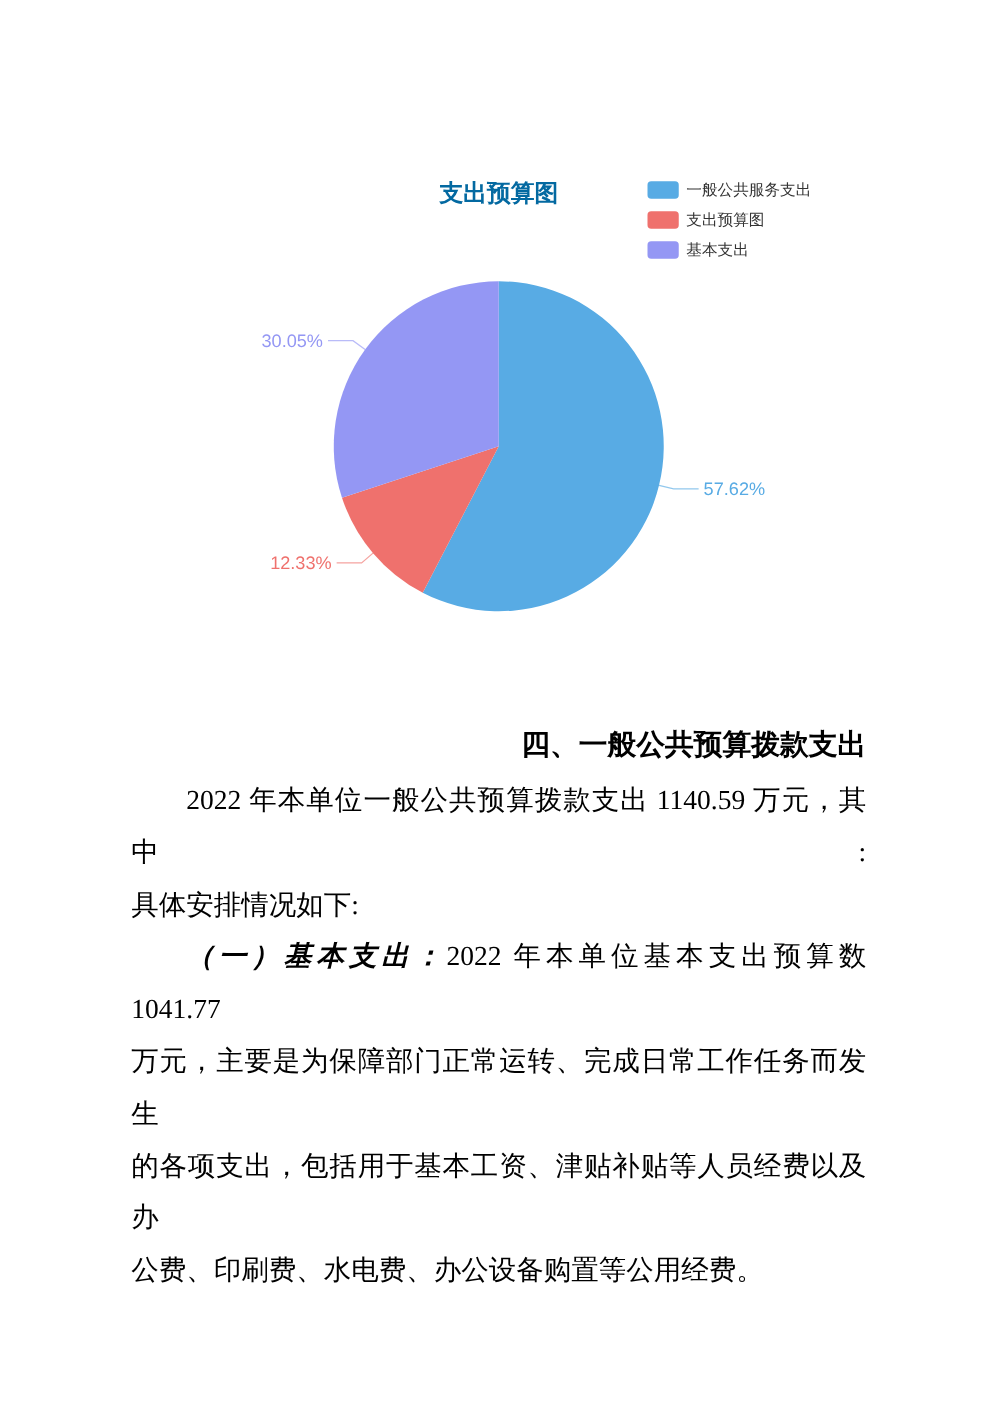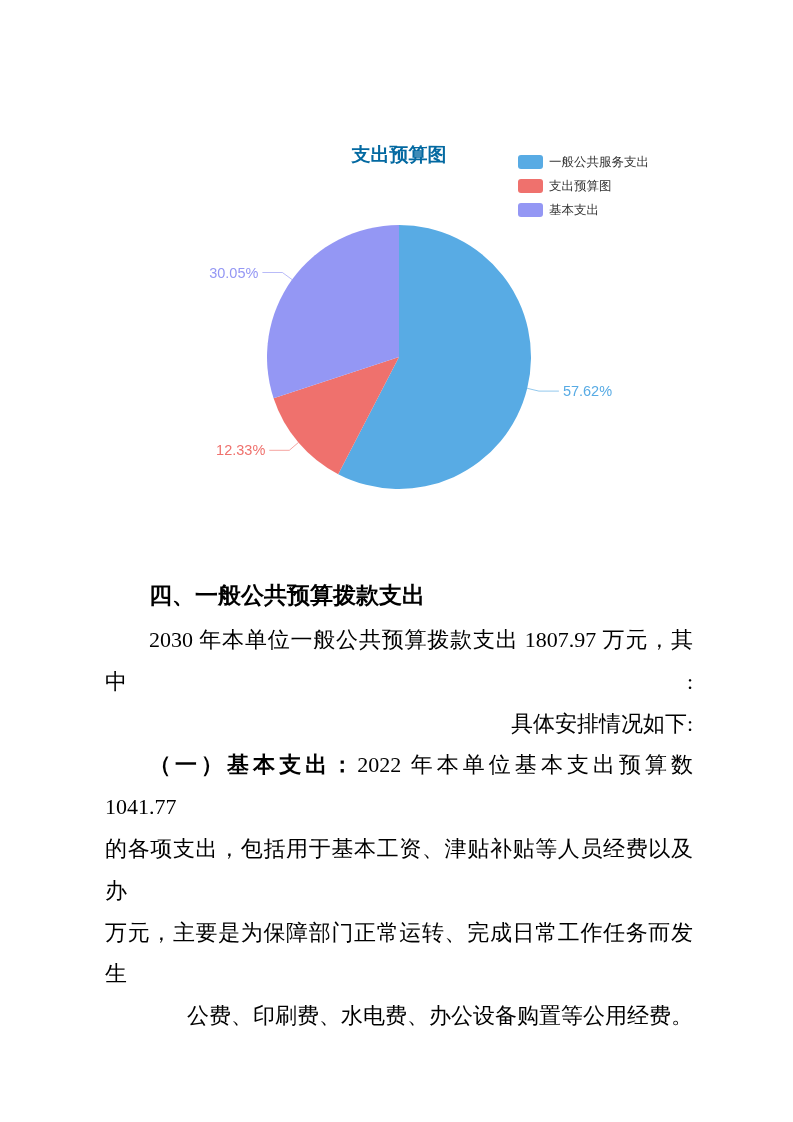--- a/index.html
+++ b/index.html
@@ -10,46 +10,47 @@
   }
   .page{position:absolute;inset:0;background:#fff;}
 
   
   .chart-title{
     position:absolute;left:399px;top:142px;transform:translateX(-50%);
     font-size:19px;font-weight:700;color:#0369a1;white-space:nowrap;
   }
   .legend{
     position:absolute;left:518px;top:145px;
-    display:flex;flex-direction:column;gap:10px;margin-top:10px;
+    display:flex;flex-direction:column;gap:10px;
   }
   .legend-item{display:flex;align-items:center;gap:6px;}
   .legend-swatch{width:25px;height:14px;border-radius:3px;flex:0 0 auto;}
   .legend-label{font-size:12.5px;color:#333;white-space:nowrap;line-height:14px;}
   #pie-svg{position:absolute;left:0;top:0;}
   .pct-label{font-size:14.5px;font-family:"Liberation Sans","DejaVu Sans",sans-serif;}
 
   
   .doc{
     position:absolute;left:105px;top:583px;width:588px;
     color:#000;
   }
   .doc-heading{
     font:700 23px "Liberation Sans","DejaVu Sans",sans-serif;
-    margin:0 0 12px 44px;line-height:24px;white-space:nowrap;
+    margin:0 0 12px 44px;line-height:24px;white-space:nowrap;text-align:right;
   }
   .line{
     font-family:"Liberation Serif","DejaVu Serif",serif;
-    font-size:22px;line-height:41.8px;text-align:right;
+    font-size:22px;line-height:41.8px;
   }
   .line.indent{text-indent:44px;}
   .line.fill{text-align:justify;text-align-last:justify;}
   .line b{
     font-family:"Liberation Sans","DejaVu Sans",sans-serif;
     font-weight:700;
+    font-style:italic;
   }
 </style>
 </head>
 <body>
 
 <div class="page">
 
   <svg id="pie-svg" width="793" height="560" viewBox="0 0 793 560">
       <path d="M399,357 L399.00,225.00 A132,132 0 1 1 338.19,474.16 Z" fill="#58abe4"></path>
       <polyline points="527.2,388.3 538.9,391.1 558.9,391.1" fill="none" stroke="#58abe4" stroke-opacity="0.65" stroke-width="1"></polyline>
@@ -75,22 +76,22 @@
       </div>
       <div class="legend-item">
         <span class="legend-swatch" style="background: rgb(148, 151, 244);"></span>
         <span class="legend-label">基本支出</span>
       </div>
     </div>
 
   <div class="doc">
     <h2 class="doc-heading">四、一般公共预算拨款支出</h2>
     <div id="doc-lines">
-        <div class="line indent fill">2030 年本单位一般公共预算拨款支出 1807.97 万元，其中:</div>
+        <div class="line indent fill">2022 年本单位一般公共预算拨款支出 1140.59 万元，其中:</div>
         <div class="line">具体安排情况如下:</div>
         <div class="line indent fill"><b>（一）基本支出：</b>2022 年本单位基本支出预算数 1041.77</div>
+        <div class="line fill">万元，主要是为保障部门正常运转、完成日常工作任务而发生</div>
         <div class="line fill">的各项支出，包括用于基本工资、津贴补贴等人员经费以及办</div>
-        <div class="line fill">万元，主要是为保障部门正常运转、完成日常工作任务而发生</div>
         <div class="line">公费、印刷费、水电费、办公设备购置等公用经费。</div>
       </div>
   </div>
 
 </div>
 
 </body></html>

